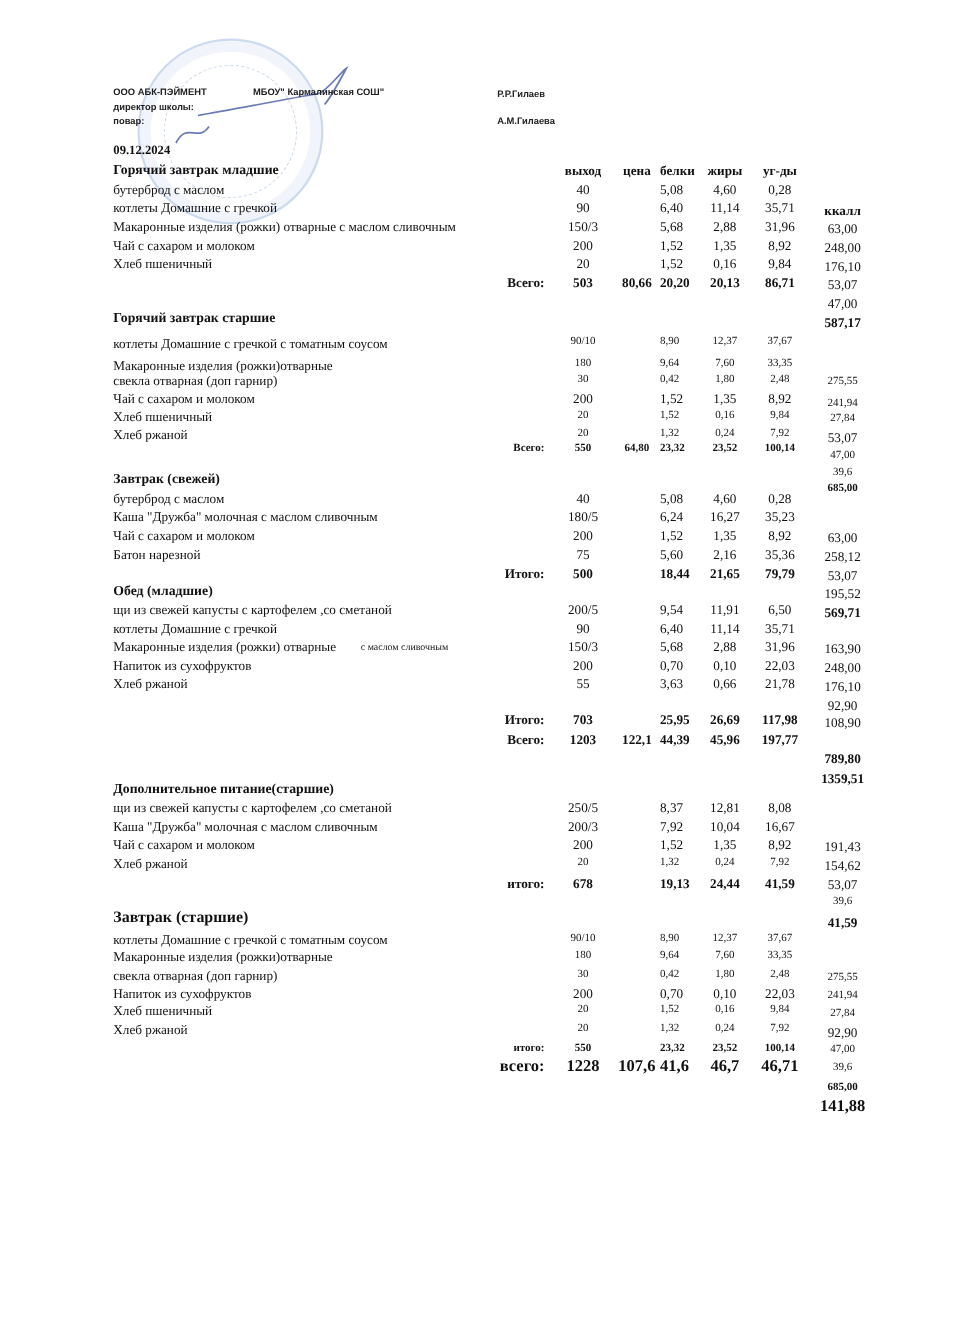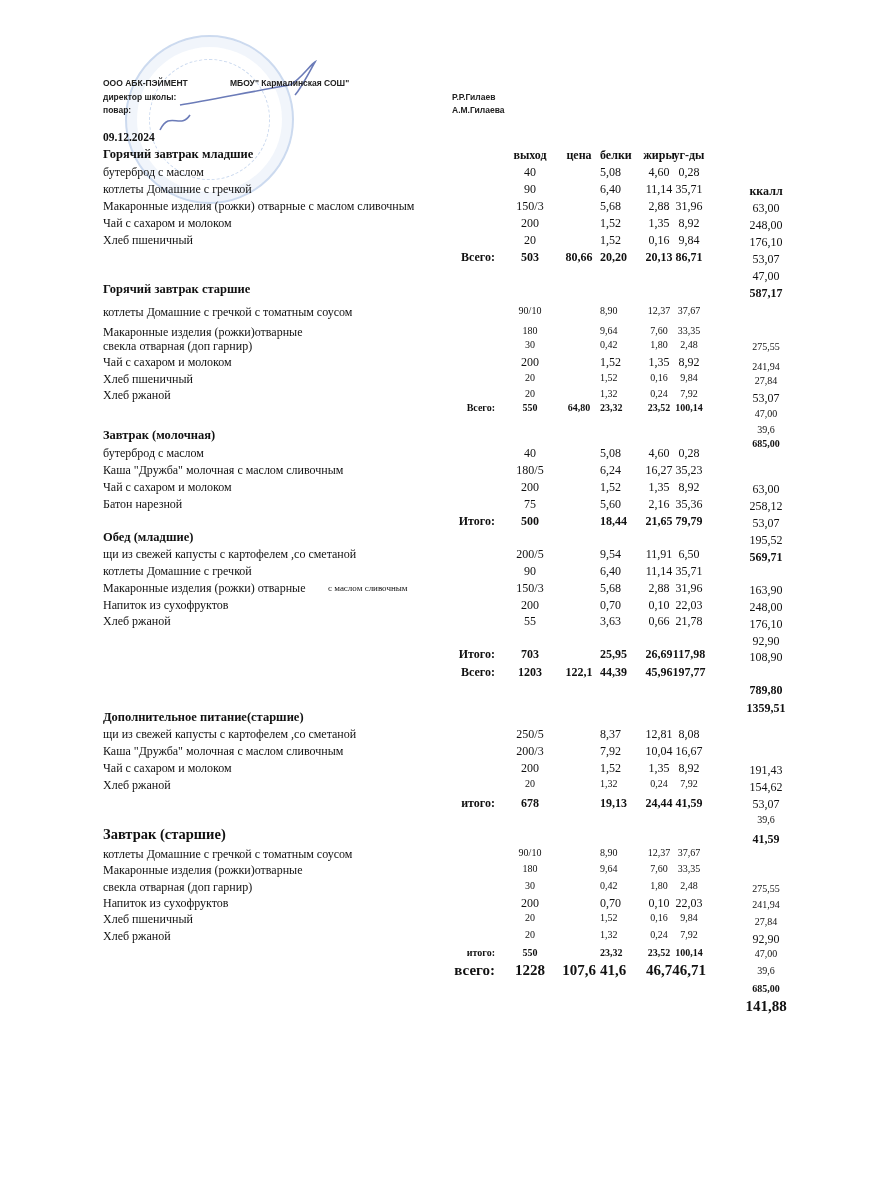--- a/index.html
+++ b/index.html
@@ -13,21 +13,21 @@
   .row { position: absolute; left: 0; width: 873px; height: 16px; font-size: 12px; }
   .row.small { font-size: 10px; }
   .row.bold { font-weight: bold; }
   .row.big { font-size: 15px; font-weight: bold; }
   .row span { position: absolute; white-space: nowrap; }
   .c-name { left: 103px; }
   .c-out { left: 505px; width: 50px; text-align: center; }
   .c-price { left: 558px; width: 42px; text-align: center; }
   .c-b { left: 600px; width: 40px; }
   .c-f { left: 638px; width: 42px; text-align: center; }
-  .c-u { left: 664px; width: 50px; text-align: center; }
+  .c-u { left: 684px; width: 50px; text-align: center; }
   .c-k { left: 738px; width: 56px; text-align: center; margin-top: 36px; }
   .colhead { font-weight: bold; font-size: 12px; }
   .stamp { position: absolute; left: 125px; top: 35px; width: 165px; height: 165px;
            border-radius: 50%; border: 2px solid rgba(110,150,210,0.35);
            box-shadow: inset 0 0 0 10px rgba(140,175,225,0.12); }
   .stamp::after { content: ""; position: absolute; left: 22px; top: 22px; right: 22px; bottom: 22px;
            border-radius: 50%; border: 1px dashed rgba(110,150,210,0.35); }
   .sig { position: absolute; left: 150px; top: 60px; }
 </style>
 </head>
@@ -35,21 +35,21 @@
 
 <div class="stamp"></div>
 <svg class="sig" width="200" height="80">
   <path d="M10 70 C 20 50, 30 70, 40 55 M30 45 C60 40, 110 30, 140 25 C 150 20, 160 5, 165 2 C 158 15, 150 30, 145 35" stroke="#3a4fa0" stroke-width="1.6" fill="none" opacity="0.75"></path>
 </svg>
 
 <div class="abs hdr-sans" style="left:103px; top:78px;">ООО АБК-ПЭЙМЕНТ</div>
 <div class="abs hdr-sans" style="left:230px; top:78px;">МБОУ" Кармалинская СОШ"</div>
 <div class="abs hdr-sans" style="left:103px; top:92px;">директор школы:</div>
 <div class="abs hdr-sans" style="left:103px; top:105px;">повар:</div>
-<div class="abs hdr-sans" style="left:452px; top:92px;">Р.Р.Гилаев</div>
+<div class="abs hdr-sans" style="left:452px; top:80px;">Р.Р.Гилаев</div>
 <div class="abs hdr-sans" style="left:452px; top:105px;">А.М.Гилаева</div>
 <div class="abs date" style="left:103px; top:131px;">09.12.2024</div>
 
 <div class="row colhead" style="top:148px;">
   <span class="c-out">выход</span>
   <span class="c-price">цена</span>
   <span class="c-b">белки</span>
   <span class="c-f">жиры</span>
   <span class="c-u">уг-ды</span>
   <span class="c-k">ккалл</span>
@@ -157,21 +157,21 @@
     </div>
     <div class="row bold small" style="top: 402px;">
       <span style="right: 378px;">Всего:</span>
       <span class="c-out">550</span>
       <span class="c-price">64,80</span>
       <span class="c-b">23,32</span>
       <span class="c-f">23,52</span>
       <span class="c-u">100,14</span>
       <span class="c-k">685,00</span>
     </div>
-    <div class="abs sect" style="left: 103px; top: 428px;">Завтрак (молочная)</div>
+    <div class="abs sect" style="left: 103px; top: 428px;">Завтрак (свежей)</div>
     <div class="row" style="top: 446px;">
       <span class="c-name" style="font-size: 12px;">бутерброд с маслом</span>
       <span class="c-out">40</span>
       <span class="c-b">5,08</span>
       <span class="c-f">4,60</span>
       <span class="c-u">0,28</span>
       <span class="c-k">63,00</span>
     </div>
     <div class="row" style="top: 463px;">
       <span class="c-name" style="font-size: 12px;">Каша "Дружба" молочная с  маслом сливочным</span>

